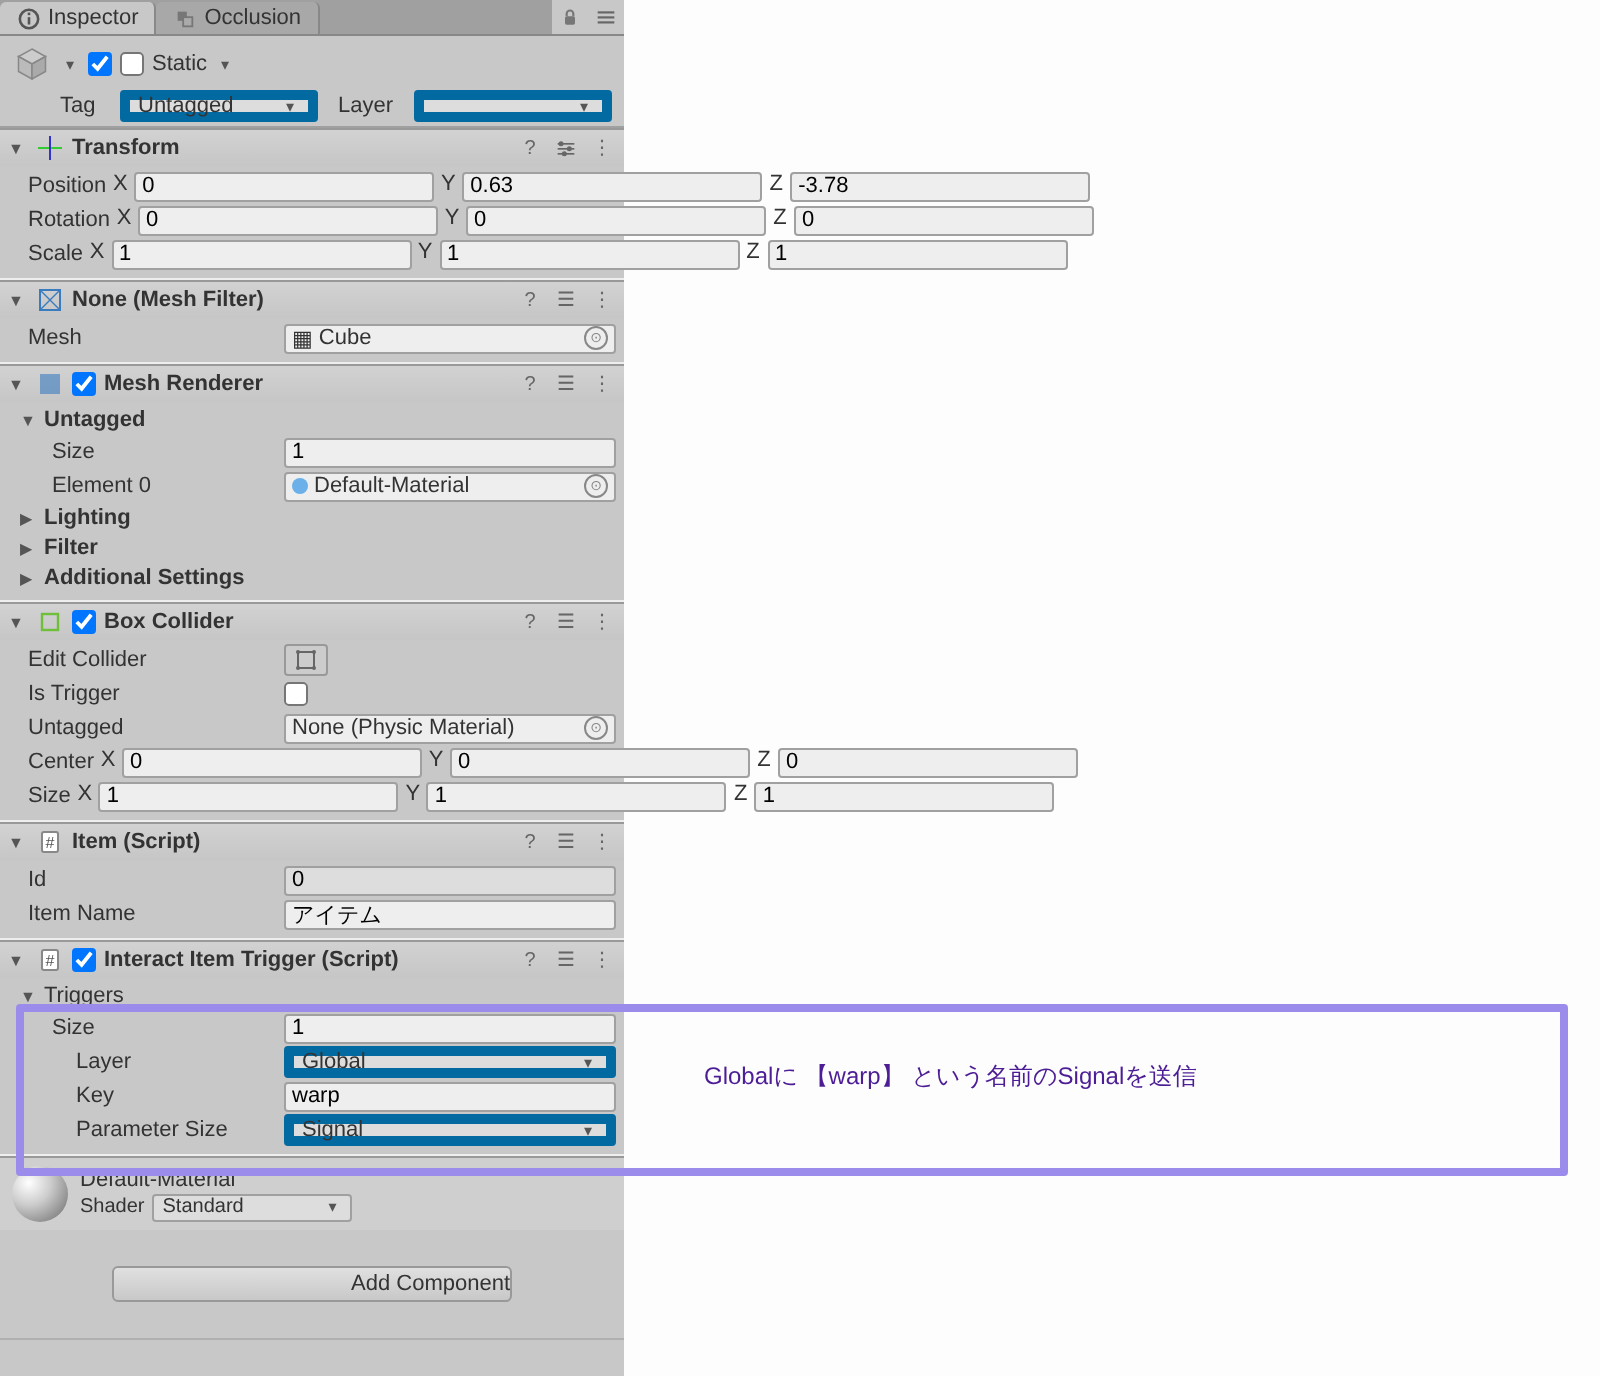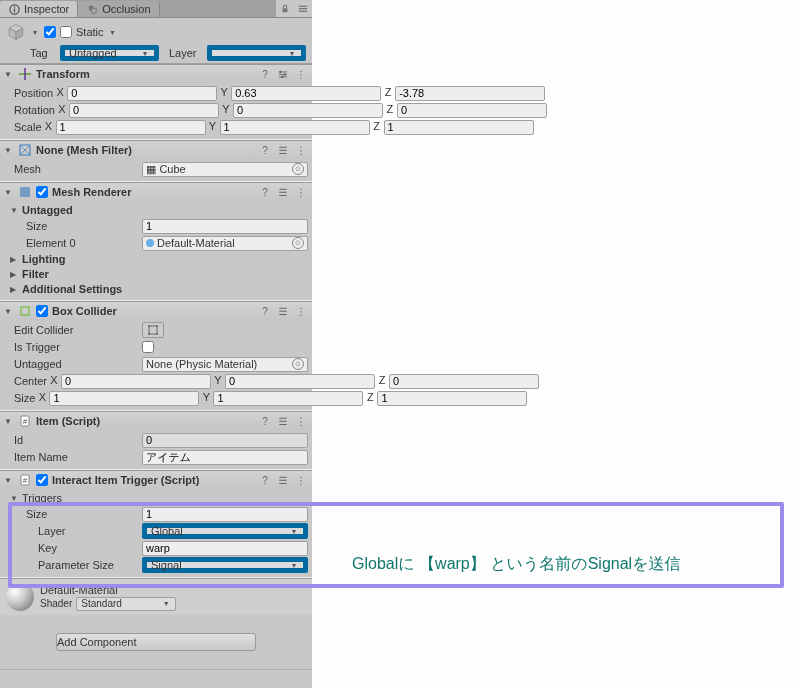--- a/index.html
+++ b/index.html
@@ -49,26 +49,26 @@
   .fold-row .flabel { font-weight:bold; font-size:11px;}
   .btn-edit { width:22px; height:16px; border:1px solid #999; border-radius:2px; background:#ccc; display:flex; align-items:center; justify-content:center;}
 
   .mat-block { display:flex; align-items:center; background:#cfcfcf; padding:4px 6px; border-top:1px solid #999; gap:6px;}
   .mat-sphere { width:28px; height:28px; border-radius:50%; background: radial-gradient(circle at 30% 30%, #fff, #ccc 40%, #888 80%, #555);}
   .mat-txt { display:flex; flex-direction:column; gap:1px;}
   .shader-row{ display:flex; align-items:center; gap:4px; font-size:10px;}
   .shader-dd { width:100px; height:14px; border:1px solid #a0a0a0; background:#ddd; border-radius:2px; display:flex; align-items:center; justify-content:space-between; padding:0 4px; font-size:10px;}
 
   .add-comp { display:flex; justify-content:center; padding:18px 0; background:#c8c8c8;}
-  .add-btn { width:200px; height:18px; border:1px solid #999; border-radius:3px; background:linear-gradient(#e0e0e0,#c8c8c8); font-size:11px; display:flex; align-items:center; justify-content:flex-start;}
+  .add-btn { width:200px; height:18px; border:1px solid #999; border-radius:3px; background:linear-gradient(#e0e0e0,#c8c8c8); font-size:11px; display:flex; align-items:center; justify-content:flex-end;}
 
   .fill { flex:1; background:#c8c8c8; border-top:1px solid #b0b0b0;}
 
   .callout { position:absolute; left:8px; top:502px; width:776px; height:86px; border:4px solid #9b8cec; border-radius:2px; background:transparent; pointer-events:none;}
-  .callout-text { position:absolute; left:352px; top:554px; font-size:16px; color:#0f766e; pointer-events:none;}
+  .callout-text { position:absolute; left:352px; top:530px; font-size:12px; color:#4c1d95; pointer-events:none;}
 
   svg { display:block; }
 </style>
 </head>
 <body>
 
 <div class="panel">
 
   <div class="tabs">
     <div class="tab">

